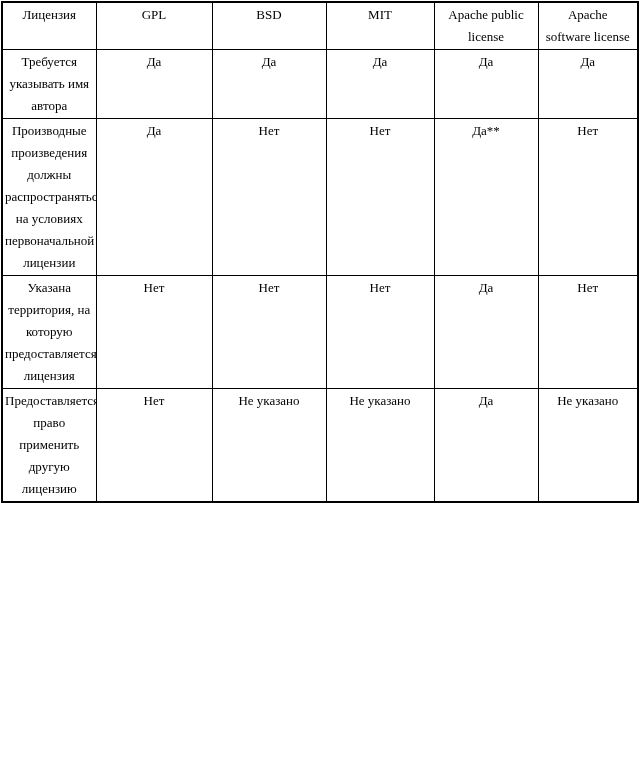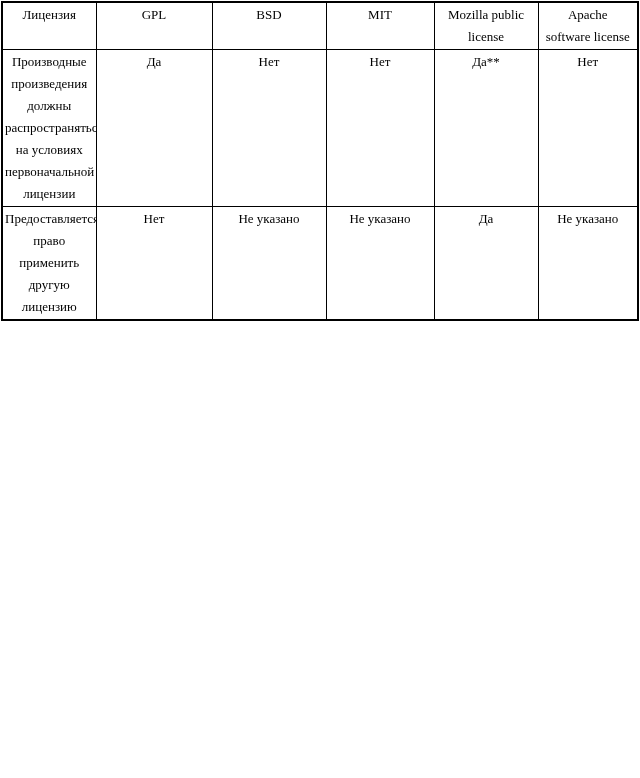--- a/index.html
+++ b/index.html
@@ -49,39 +49,61 @@
     <col style="width:108px">
     <col style="width:104px">
     <col style="width:100px">
   </colgroup>
   <thead>
     <tr>
       <th>Лицензия</th>
       <th>GPL</th>
       <th>BSD</th>
       <th>MIT</th>
-      <th>Mozilla public
+      <th>Apache public
 license</th>
       <th>Apache
 software license</th>
     </tr>
   </thead>
   <tbody>
+    <tr>
+      <td>Требуется
+указывать имя
+автора</td>
+      <td>Да</td>
+      <td>Да</td>
+      <td>Да</td>
+      <td>Да</td>
+      <td>Да</td>
+    </tr>
     <tr>
       <td>Производные
 произведения
 должны
 распространяться
 на условиях
 первоначальной
 лицензии</td>
       <td>Да</td>
       <td>Нет</td>
       <td>Нет</td>
       <td>Да**</td>
+      <td>Нет</td>
+    </tr>
+    <tr>
+      <td>Указана
+территория, на
+которую
+предоставляется
+лицензия</td>
+      <td>Нет</td>
+      <td>Нет</td>
+      <td>Нет</td>
+      <td>Да</td>
       <td>Нет</td>
     </tr>
     <tr>
       <td>Предоставляется
 право применить
 другую
 лицензию</td>
       <td>Нет</td>
       <td>Не указано</td>
       <td>Не указано</td>

